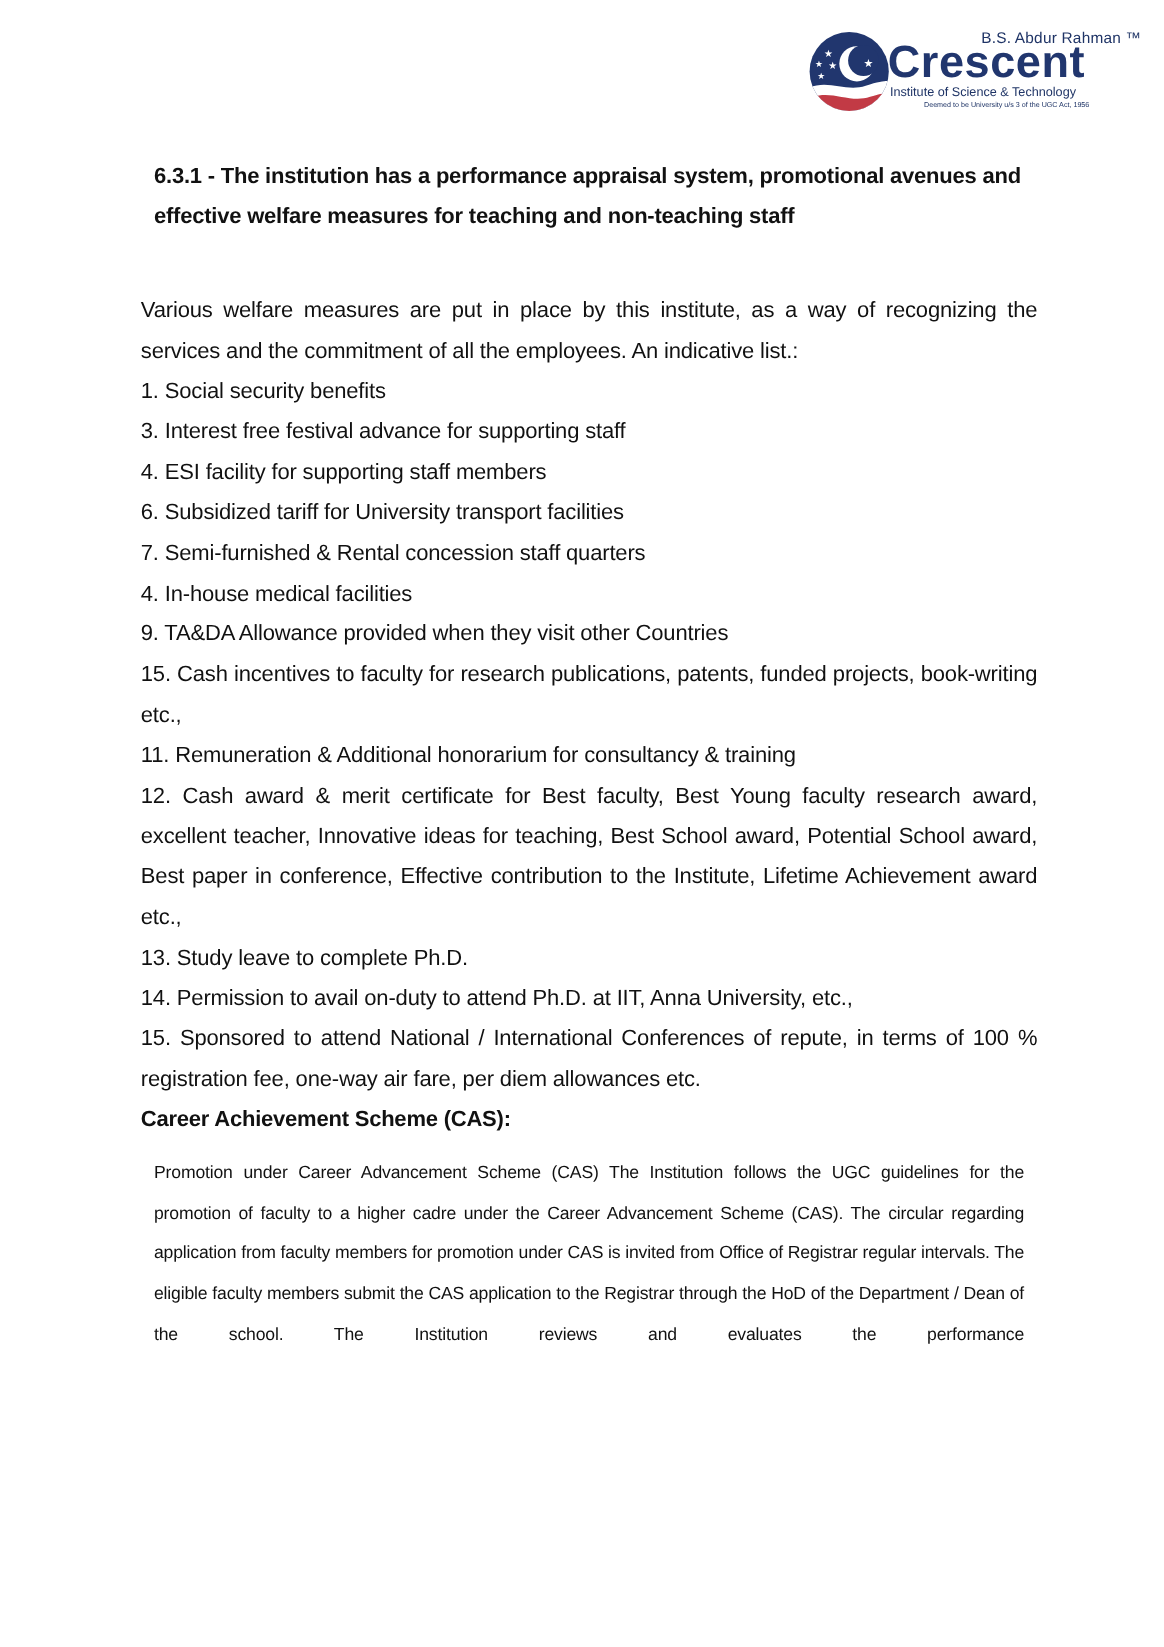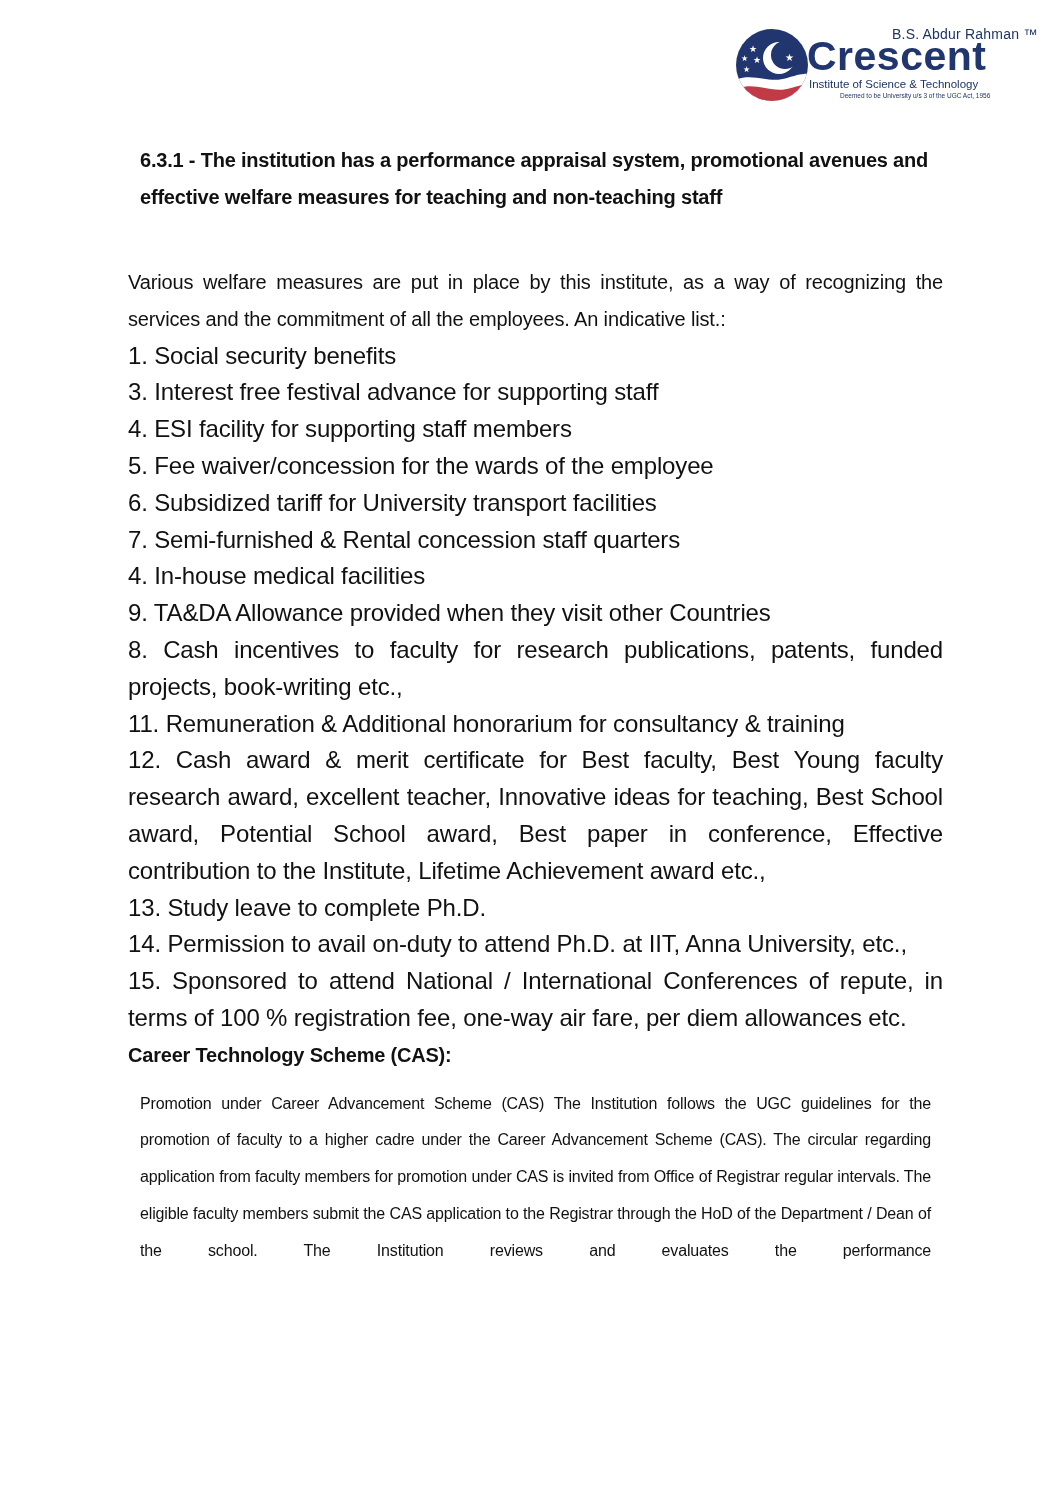--- a/index.html
+++ b/index.html
@@ -87,21 +87,21 @@
     }
     .gap {
       height: 36px;
     }
     .list {
       list-style: none;
       margin: 0;
       padding: 0;
     }
     .list li {
-      font-size: 24px;
+      font-size: 20px;
       line-height: 36.8px;
       text-align: justify;
       letter-spacing: -0.15px;
     }
     .subheading {
       font-weight: bold;
       font-size: 20px;
       line-height: 36.8px;
       margin: 0;
       letter-spacing: -0.2px;
@@ -145,27 +145,26 @@
 </div>
 
 <div class="content">
   <p class="heading">6.3.1 - The institution has a performance appraisal system, promotional avenues and effective welfare measures for teaching and non-teaching staff</p>
   <div class="gap"></div>
   <p class="para">Various welfare measures are put in place by this institute, as a way of recognizing the services and the commitment of all the employees. An indicative list.:</p>
   <ul class="list">
     <li>1. Social security benefits</li>
     <li>3. Interest free festival advance for supporting staff</li>
     <li>4. ESI facility for supporting staff members</li>
-    <li>5. Fee waiver/concession for the wards of the employee</li>
     <li>6. Subsidized tariff for University transport facilities</li>
     <li>7. Semi-furnished &amp; Rental concession staff quarters</li>
     <li>4. In-house medical facilities</li>
     <li>9. TA&amp;DA Allowance provided when they visit other Countries</li>
-    <li>8. Cash incentives to faculty for research publications, patents, funded projects, book-writing etc.,</li>
+    <li>15. Cash incentives to faculty for research publications, patents, funded projects, book-writing etc.,</li>
     <li>11. Remuneration &amp; Additional honorarium for consultancy &amp; training</li>
     <li>12. Cash award &amp; merit certificate for Best faculty, Best Young faculty research award, excellent teacher, Innovative ideas for teaching, Best School award, Potential School award, Best paper in conference, Effective contribution to the Institute, Lifetime Achievement award etc.,</li>
     <li>13. Study leave to complete Ph.D.</li>
     <li>14. Permission to avail on-duty to attend Ph.D. at IIT, Anna University, etc.,</li>
     <li>15. Sponsored to attend National / International Conferences of repute, in terms of 100 % registration fee, one-way air fare, per diem allowances etc.</li>
   </ul>
-  <p class="subheading">Career Technology Scheme (CAS):</p>
+  <p class="subheading">Career Achievement Scheme (CAS):</p>
   <p class="cas-para"> Promotion under Career Advancement Scheme (CAS) The Institution follows the UGC guidelines for the promotion of faculty to a higher cadre under the Career Advancement Scheme (CAS). The circular regarding application from faculty members for promotion under CAS is invited from Office of Registrar regular intervals. The eligible faculty members submit the CAS application to the Registrar through the HoD of the Department / Dean of the school. The Institution reviews and evaluates the performance</p>
 </div>
 
 </body></html>

